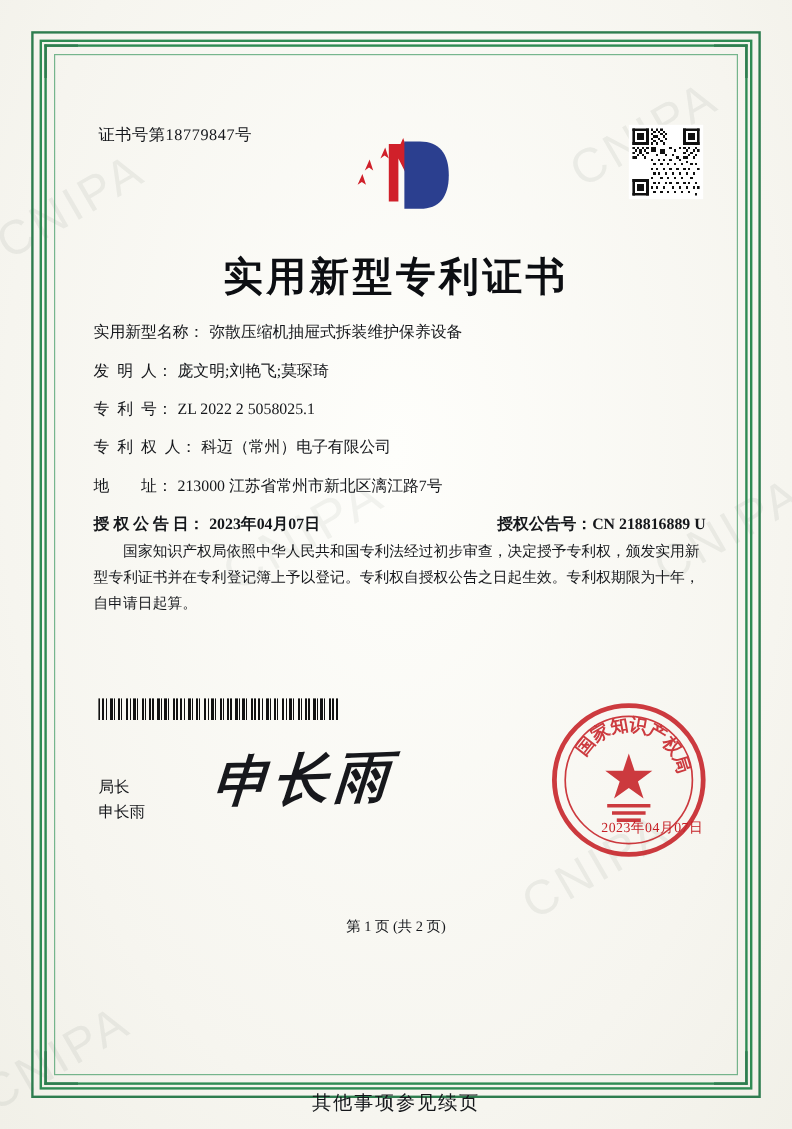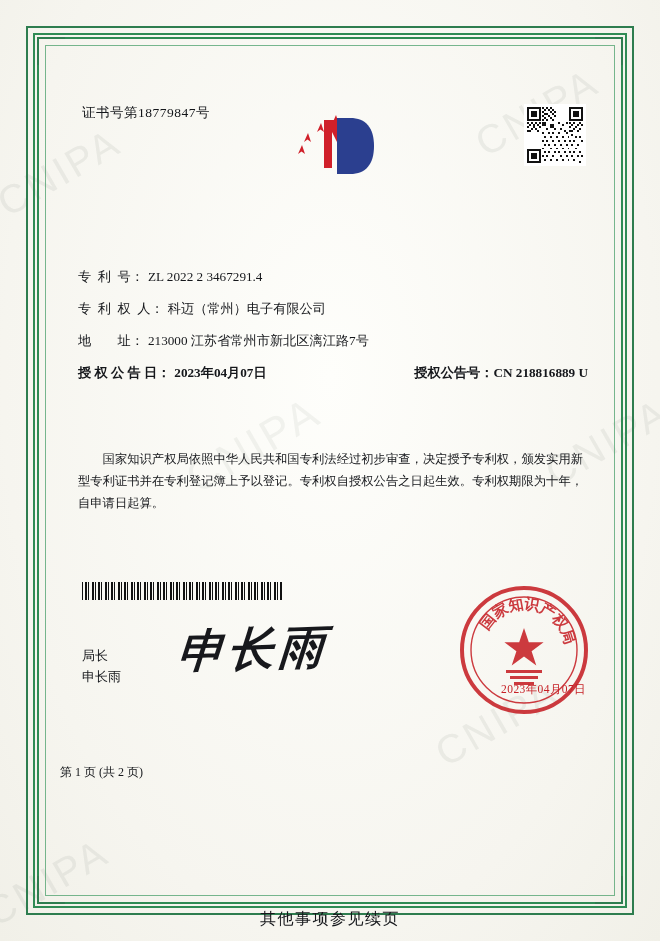--- a/index.html
+++ b/index.html
@@ -202,20 +202,21 @@
     font-size: 11.5px;
     color: #c62026;
     background: rgba(255,255,255,0.0);
     letter-spacing: .4px;
     white-space: nowrap;
   }
 
   .page-no {
     position: absolute;
     left: 0; right: 0; top: 700px;
+    text-align: center;
     font-size: 12px;
     color: #15171b;
   }
 
   .footnote {
     position: absolute;
     left: 0; right: 0; top: 845px;
     text-align: center;
     font-size: 16px;
     letter-spacing: 1.5px;
@@ -391,25 +392,34 @@
           <path d="M40 12 l4 -9 l3 9 l-3.5 -2.4 z"></path>
           <path d="M6 42 l4 -9 l3 9 l-3.5 -2.4 z"></path>
         </g>
         <path d="M36 8 L36 56 L44 56 L44 20 L60 52 L60 8 Z" fill="#d0202a" transform="translate(-4,0)"></path>
         <path d="M45 6 L45 62 L58 62 C74 62 82 52 82 34 C82 16 74 6 58 6 Z" fill="#2b3f8f"></path>
         <path d="M56 18 L56 50 C64 49 68 43 68 34 C68 25 64 19 56 18 Z" fill="#ffffff" opacity="0"></path>
         <path d="M50 70 L78 70" stroke="#2b3f8f" stroke-width="0"></path>
       </svg>
     </div>
 
+    <div class="title">实用新型专利证书</div>
 
     <div class="fields">
       <div class="row">
+        <span class="lbl">实用新型名称：</span>
+        <span class="val">弥散压缩机抽屉式拆装维护保养设备</span>
+      </div>
+      <div class="row">
+        <span class="lbl">发  明  人：</span>
+        <span class="val">庞文明;刘艳飞;莫琛琦</span>
+      </div>
+      <div class="row">
         <span class="lbl">专  利  号：</span>
-        <span class="val">ZL 2022 2 3467291.4</span>
+        <span class="val">ZL 2022 2 5058025.1</span>
       </div>
       <div class="row">
         <span class="lbl">专  利  权  人：</span>
         <span class="val">科迈（常州）电子有限公司</span>
       </div>
       <div class="row">
         <span class="lbl">地        址：</span>
         <span class="val">213000 江苏省常州市新北区漓江路7号</span>
       </div>
       <div class="row pub">

